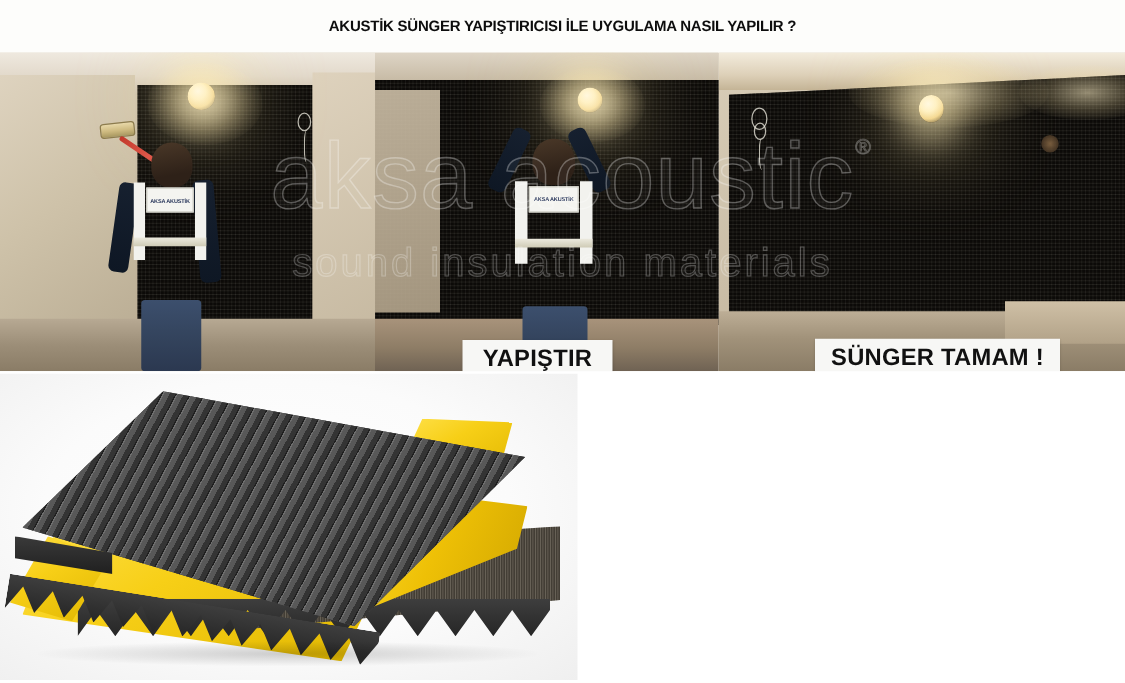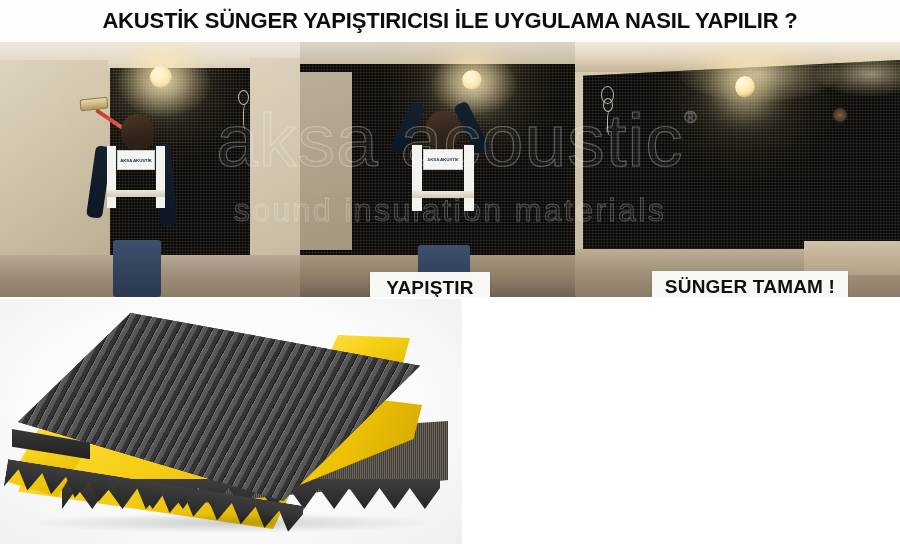--- a/index.html
+++ b/index.html
@@ -18,21 +18,21 @@
   }
 
   
   .title-bar {
     position: absolute; left: 0; top: 0;
     width: 900px; height: 42px;
     background: #fdfdfb;
     display: flex; align-items: center; justify-content: center;
   }
   .title-text {
-    font-size: 22px;
+    font-size: 12px;
     font-weight: bold;
     color: #0d0d0d;
     letter-spacing: -0.2px;
     white-space: nowrap;
     text-align: center;
   }
 
   
   .photo-strip {
     position: absolute; left: 0; top: 42px;

